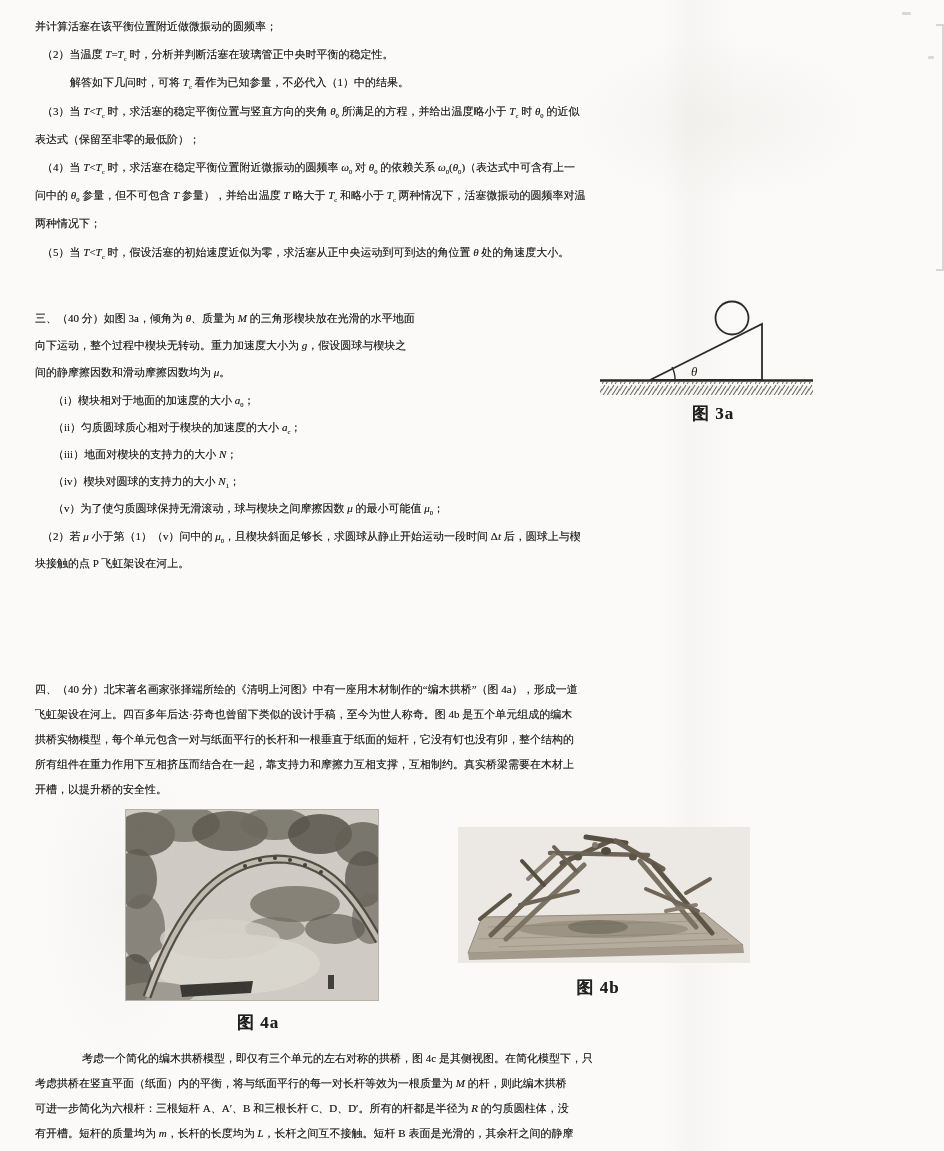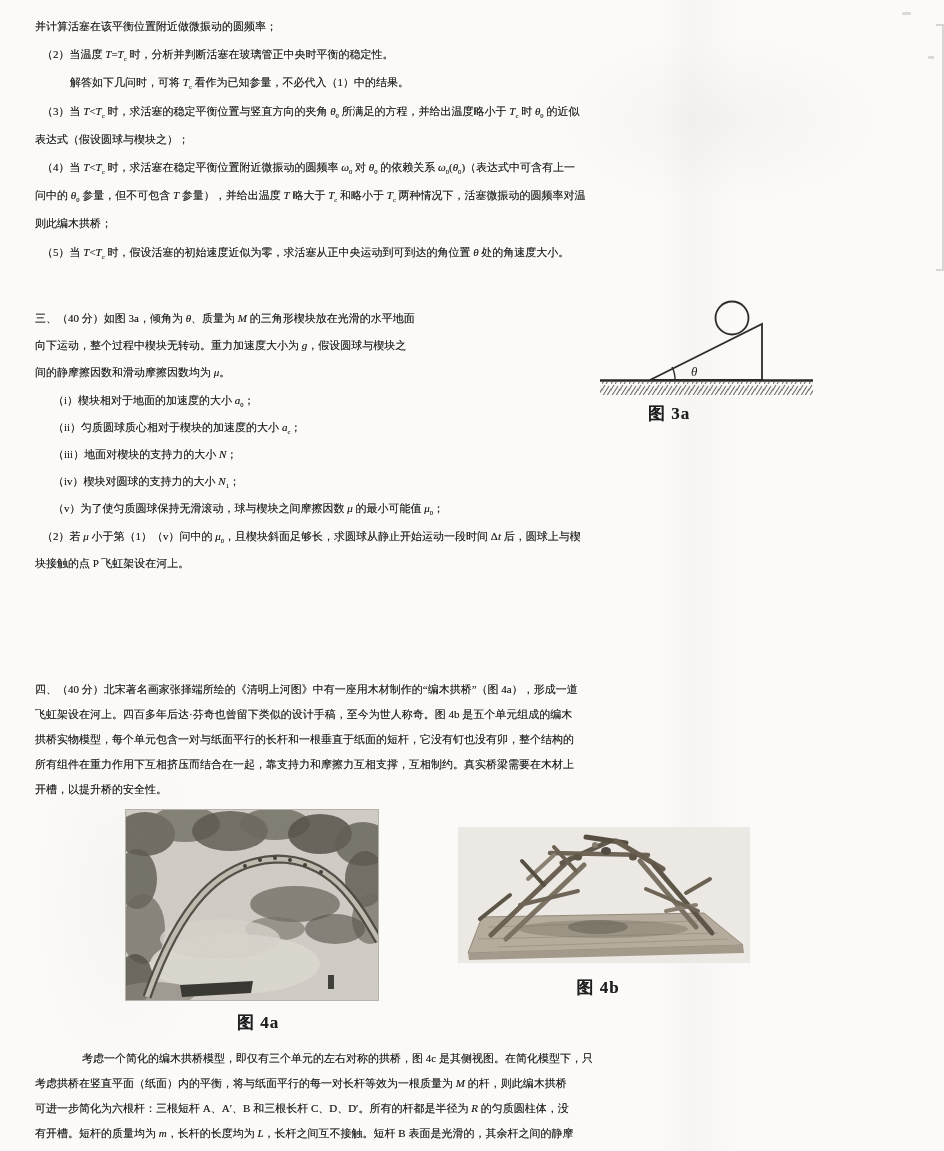--- a/index.html
+++ b/index.html
@@ -32,21 +32,21 @@
   .q{padding-left:7px;}
   .indent{padding-left:35px;}
   .sub-item{padding-left:18px;}
   .para-indent{padding-left:47px;}
   .fig{position:absolute;}
   .caption{
     position:absolute;text-align:center;font-size:17px;font-weight:600;
     letter-spacing:1px;text-shadow:0 0 .5px rgba(20,20,20,.5);
   }
   #fig3a-svg{left:593px;top:293px;}
-  #fig3a-caption{left:612px;top:402px;width:114px;text-align:center;}
+  #fig3a-caption{left:656px;top:402px;width:114px;text-align:center;}
   #fig4a-svg{left:125px;top:809px;}
   #fig4a-caption{left:200px;top:1011px;width:116px;}
   #fig4b-svg{left:458px;top:827px;}
   #fig4b-caption{left:540px;top:976px;width:116px;}
   .scrollbar{
     position:absolute;left:936px;top:24px;width:6px;height:243px;
     border-top:2px solid #d7d6d4;border-bottom:2px solid #d7d6d4;border-right:2px solid #d7d6d4;
     background:transparent;
   }
   .speck{position:absolute;background:#d9d8d5;border-radius:1px;}
@@ -56,24 +56,24 @@
 </head>
 <body>
 
 <div class="page">
 
   <div class="sec" id="sec-problem2">
     <div class="line">并计算活塞在该平衡位置附近做微振动的圆频率；</div>
     <div class="line q">（2）当温度 <i>T</i>=<i>T</i><sub>c</sub> 时，分析并判断活塞在玻璃管正中央时平衡的稳定性。</div>
     <div class="line indent">解答如下几问时，可将 <i>T</i><sub>c</sub> 看作为已知参量，不必代入（1）中的结果。</div>
     <div class="line q">（3）当 <i>T</i>&lt;<i>T</i><sub>c</sub> 时，求活塞的稳定平衡位置与竖直方向的夹角 <i>θ</i><sub>0</sub> 所满足的方程，并给出温度略小于 <i>T</i><sub>c</sub> 时 <i>θ</i><sub>0</sub> 的近似</div>
-    <div class="line">表达式（假设圆球与楔块之）；</div>
+    <div class="line">表达式（保留至非零的最低阶）；</div>
     <div class="line q">（4）当 <i>T</i>&lt;<i>T</i><sub>c</sub> 时，求活塞在稳定平衡位置附近微振动的圆频率 <i>ω</i><sub>0</sub> 对 <i>θ</i><sub>0</sub> 的依赖关系 <i>ω</i><sub>0</sub>(<i>θ</i><sub>0</sub>)（表达式中可含有上一</div>
     <div class="line">问中的 <i>θ</i><sub>0</sub> 参量，但不可包含 <i>T</i> 参量），并给出温度 <i>T</i> 略大于 <i>T</i><sub>c</sub> 和略小于 <i>T</i><sub>c</sub> 两种情况下，活塞微振动的圆频率对温</div>
-    <div class="line">则此编木拱桥；</div>
+    <div class="line">两种情况下；</div>
     <div class="line q">（5）当 <i>T</i>&lt;<i>T</i><sub>c</sub> 时，假设活塞的初始速度近似为零，求活塞从正中央运动到可到达的角位置 <i>θ</i> 处的角速度大小。</div>
   </div>
 
   <div class="sec" id="sec-problem3">
     <div class="line">三、（40 分）如图 3a，倾角为 <i>θ</i>、质量为 <i>M</i> 的三角形楔块放在光滑的水平地面</div>
     <div class="line">向下运动，整个过程中楔块无转动。重力加速度大小为 <i>g</i>，假设圆球与楔块之</div>
     <div class="line">间的静摩擦因数和滑动摩擦因数均为 <i>μ</i>。</div>
     <div class="line sub-item">（i）楔块相对于地面的加速度的大小 <i>a</i><sub>0</sub>；</div>
     <div class="line sub-item">（ii）匀质圆球质心相对于楔块的加速度的大小 <i>a</i><sub>c</sub>；</div>
     <div class="line sub-item">（iii）地面对楔块的支持力的大小 <i>N</i>；</div>

